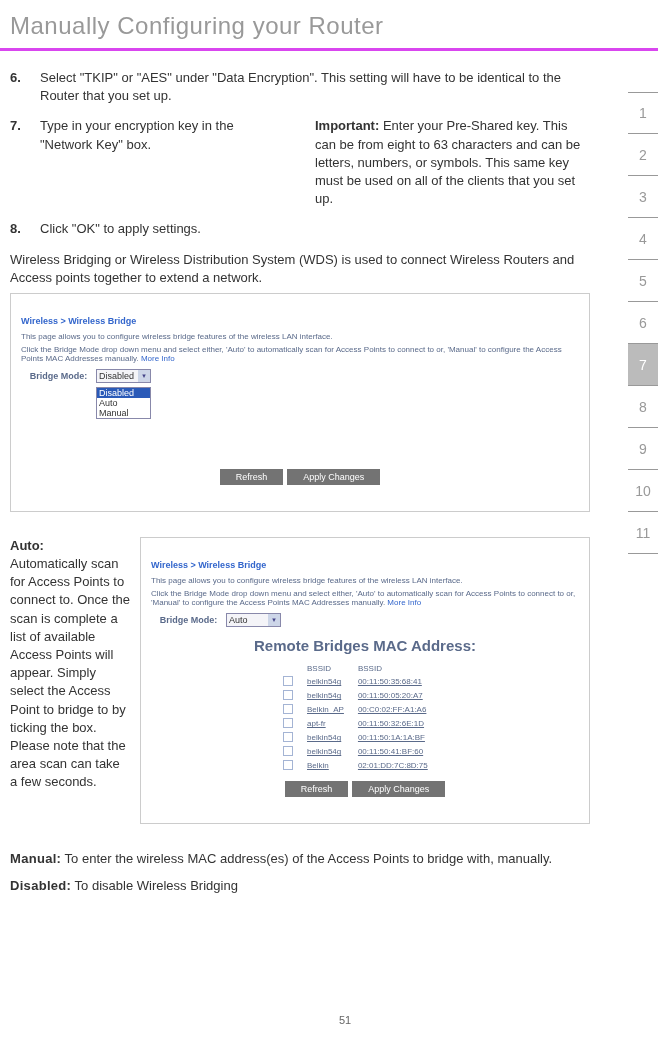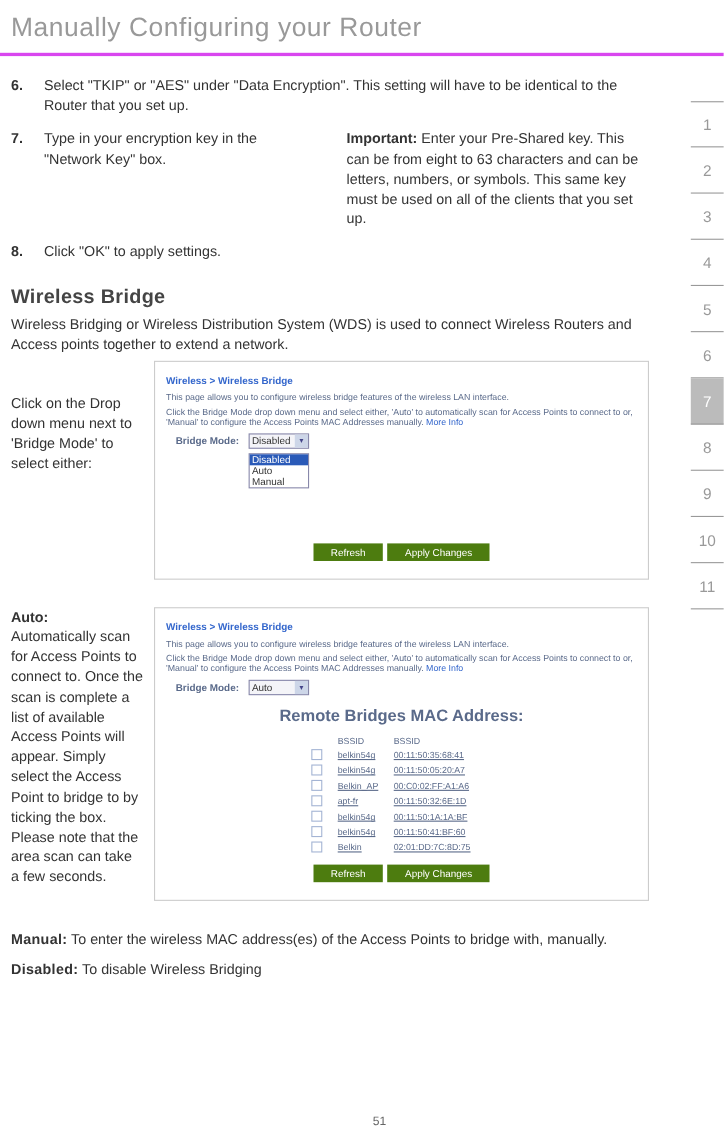--- a/index.html
+++ b/index.html
@@ -88,21 +88,21 @@
     }
     .auto-label {
       font-weight: bold;
       font-family: Arial, sans-serif;
       display: block;
     }
     .screenshot {
       border: 1px solid #ccc;
       flex: 1;
       background: #fff;
-      padding: 10px 10px;
+      padding: 20px 10px;
       font-size: 8px;
     }
     .ss-breadcrumb {
       color: #36c;
       font-weight: bold;
       font-size: 9px;
       padding: 2px 0;
     }
     .ss-desc {
       color: #5a6a8a;
@@ -164,21 +164,21 @@
       color: #fff;
     }
     .ss-buttons {
       display: flex;
       justify-content: center;
       gap: 4px;
       margin-top: 50px;
       margin-bottom: 6px;
     }
     .ss-btn {
-      background: #4d7c0f;
+      background: #737373;
       color: #fff;
       font-size: 9px;
       padding: 3px 16px;
       border: none;
     }
     .ss-table {
       margin: 8px 0 8px 130px;
       border-collapse: collapse;
     }
     .ss-table th {
@@ -270,25 +270,23 @@
     <div class="right">
       <span class="imp-label">Important:</span><span> Enter your Pre-Shared key. This can be from eight to 63 characters and can be letters, numbers, or symbols. This same key must be used on all of the clients that you set up.</span>
     </div>
   </div>
 
   <div class="step" style="margin-top:12px">
     <div class="step-num">8.</div>
     <div class="step-text">Click "OK" to apply settings.</div>
   </div>
 
-  <h2 class="section-heading">Wireless Bridge</h2>
   <p class="section-intro">Wireless Bridging or Wireless Distribution System (WDS) is used to connect Wireless Routers and Access points together to extend a network.</p>
 
   <div class="screenshot-block">
-    <div class="screenshot-text">Click on the Drop down menu next to 'Bridge Mode' to select either:</div>
     <div class="screenshot">
       <div class="ss-breadcrumb">Wireless &gt; Wireless Bridge</div>
       <div class="ss-desc">This page allows you to configure wireless bridge features of the wireless LAN interface.</div>
       <div class="ss-desc"><span>Click the Bridge Mode drop down menu and select either, 'Auto' to automatically scan for Access Points to connect to or, 'Manual' to configure the Access Points MAC Addresses manually. </span><span class="ss-moreinfo">More Info</span></div>
       <div class="ss-row">
         <span class="ss-label">Bridge Mode:</span>
         <span class="ss-select">
           <span>Disabled</span>
           <span class="ss-select-arrow">▾</span>
         </span>

